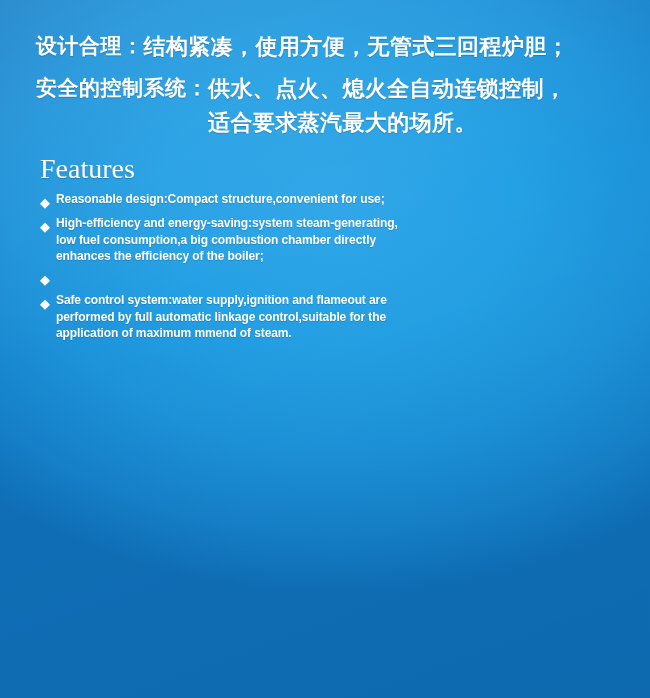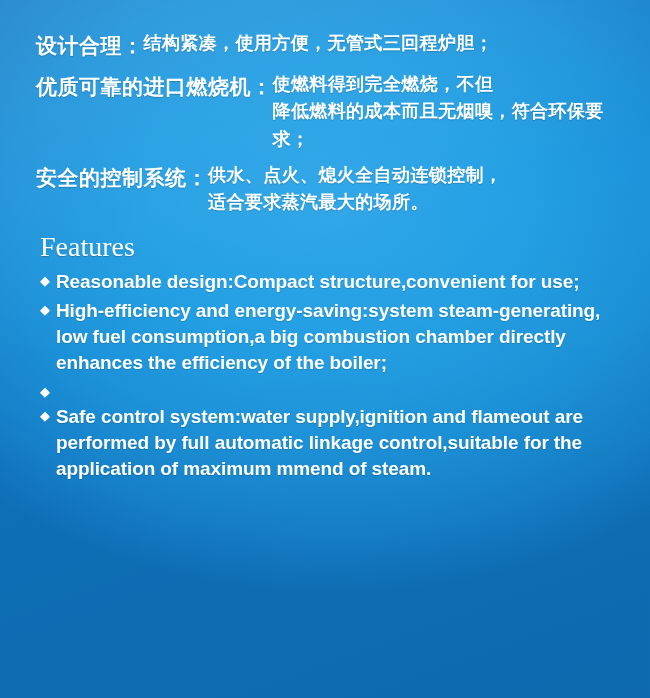--- a/index.html
+++ b/index.html
@@ -43,21 +43,21 @@
     line-height: 1.52;
   }
   .cn-label {
     font-size: 21px;
     font-weight: bold;
     white-space: nowrap;
     letter-spacing: 0.5px;
     text-shadow: 0 1px 1px rgba(0,0,0,0.18);
   }
   .cn-text {
-    font-size: 18px;
+    font-size: 22px;
     font-weight: bold;
     letter-spacing: 0.4px;
     text-shadow: 0 1px 1px rgba(0,0,0,0.18);
   }
 
   
   .features-title {
     position: relative;
     z-index: 2;
     font-family: "Liberation Serif", serif;
@@ -81,47 +81,41 @@
     margin-bottom: 3px;
   }
   .bullet {
     flex: 0 0 auto;
     font-size: 13px;
     line-height: 21px;
     margin-right: 6px;
     transform: translateY(1px);
   }
   .en-text {
-    font-size: 19px;
+    font-size: 12px;
     font-weight: bold;
     line-height: 1.38;
     letter-spacing: -0.1px;
     text-shadow: 0 1px 1px rgba(0,0,0,0.16);
     white-space: pre-line;
   }
 </style>
 </head>
 <body>
 
 <div class="page">
 
   <div class="cn-block">
 
     <div class="cn-item">
       <span class="cn-label">设计合理：</span>
       <span class="cn-text">结构紧凑，使用方便，无管式三回程炉胆；</span>
     </div>
 
 
-    <div class="cn-item">
-      <span class="cn-label">优质可靠的进口燃烧机：</span>
-      <span class="cn-text" style="white-space:pre-line;">使燃料得到完全燃烧，不但
-降低燃料的成本而且无烟嗅，符合环保要
-求；</span>
-    </div>
 
     <div class="cn-item">
       <span class="cn-label">安全的控制系统：</span>
       <span class="cn-text" style="white-space:pre-line;">供水、点火、熄火全自动连锁控制，
 适合要求蒸汽最大的场所。</span>
     </div>
 
   </div>
 
   <div class="features-title">Features</div>

